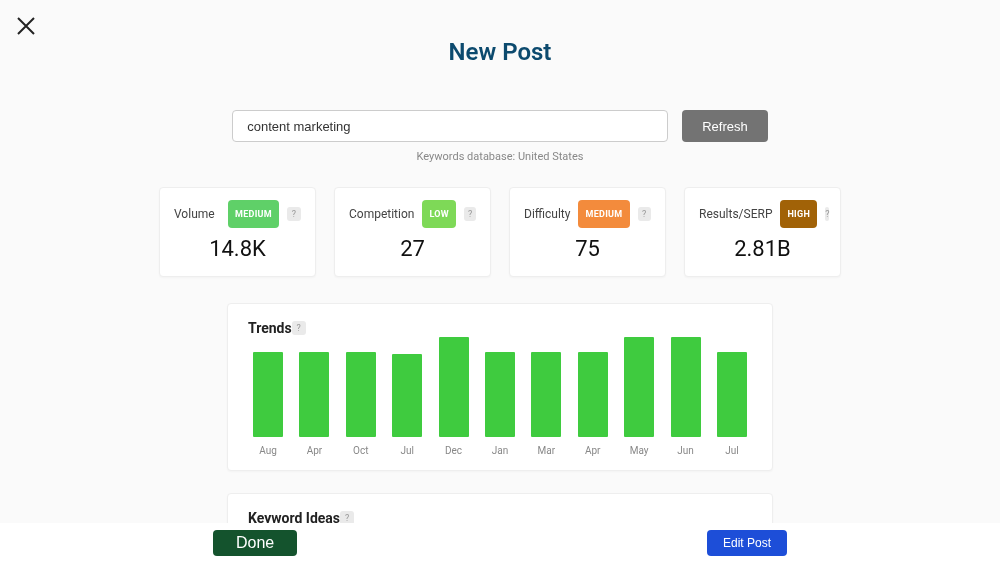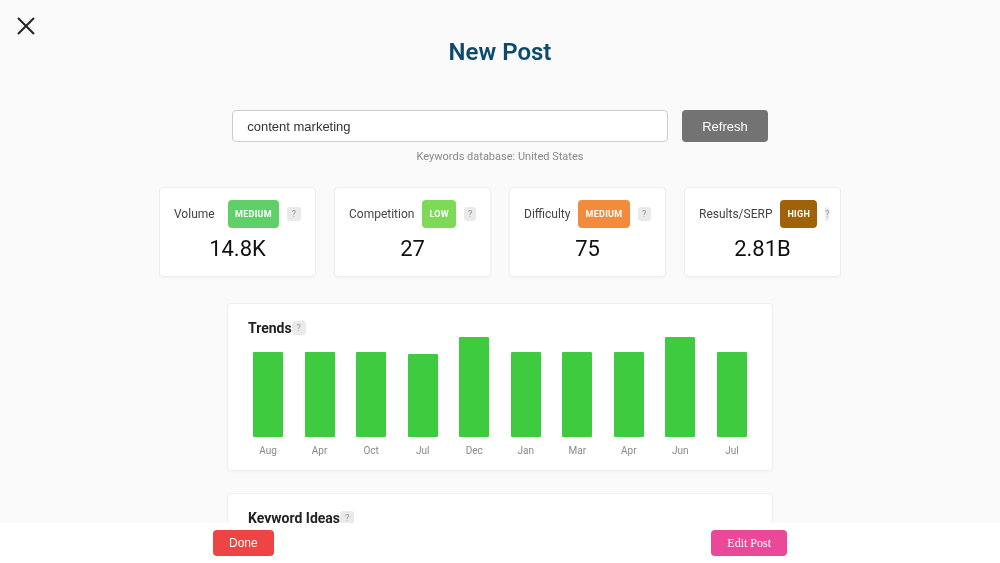--- a/index.html
+++ b/index.html
@@ -31,22 +31,22 @@
   .card { width: 546px; margin: 0 auto; background: #fff; border: 1px solid #eee; border-radius: 4px; box-shadow: 0 1px 2px rgba(0,0,0,0.03); padding: 16px 20px 14px; margin-bottom: 22px; }
   .card-header { display: flex; align-items: center; margin-bottom: 10px; }
   .card-title { font-size: 14px; font-weight: 700; color: #222; }
 
   .chart { display: flex; align-items: flex-end; justify-content: space-between; height: 110px; padding: 0 2px; }
   .bar-col { display: flex; flex-direction: column; align-items: center; width: 36px; }
   .bar { width: 30px; background: #3fcb3f; border-radius: 1px; }
   .bar-label { font-size: 10px; color: #888; margin-top: 8px; }
 
   .bottom-bar { position: absolute; bottom: 0; left: 0; right: 0; height: 40px; background: #fff; display: flex; align-items: center; padding: 0 213px; }
-  .done-btn { height: 26px; padding: 0 16px; background: #ef4444; color: #fff; border: none; border-radius: 4px; font-size: 12px; font-weight: 500; cursor: pointer; }
-  .edit-btn { height: 26px; padding: 0 16px; background: #ec4899; color: #fff; border: none; border-radius: 4px; font-size: 12px; font-weight: 500; cursor: pointer; margin-left: auto; font-family: Liberation Serif, serif; }
+  .done-btn { height: 26px; padding: 0 23px; background: #14532d; color: #fff; border: none; border-radius: 4px; font-size: 16px; font-weight: 500; cursor: pointer; }
+  .edit-btn { height: 26px; padding: 0 16px; background: #1d4ed8; color: #fff; border: none; border-radius: 4px; font-size: 12px; font-weight: 500; cursor: pointer; margin-left: auto; }
 </style>
 </head>
 <body>
 
 <div class="close-btn">
   <span>
     <svg viewBox="0 0 24 24" fill="none">
         <path d="M4 4 L20 20 M20 4 L4 20"></path>
       </svg>
   </span>
@@ -134,20 +134,24 @@
       <div class="bar-col">
         <div class="bar" style="height: 85px; background: rgb(63, 203, 63);"></div>
         <div class="bar-label">Mar</div>
       </div>
       <div class="bar-col">
         <div class="bar" style="height: 85px; background: rgb(63, 203, 63);"></div>
         <div class="bar-label">Apr</div>
       </div>
       <div class="bar-col">
         <div class="bar" style="height: 100px; background: rgb(63, 203, 63);"></div>
+        <div class="bar-label">May</div>
+      </div>
+      <div class="bar-col">
+        <div class="bar" style="height: 100px; background: rgb(63, 203, 63);"></div>
         <div class="bar-label">Jun</div>
       </div>
       <div class="bar-col">
         <div class="bar" style="height: 85px; background: rgb(63, 203, 63);"></div>
         <div class="bar-label">Jul</div>
       </div>
     </div>
 </div>
 
 <div class="card" style="padding-bottom:30px;">

